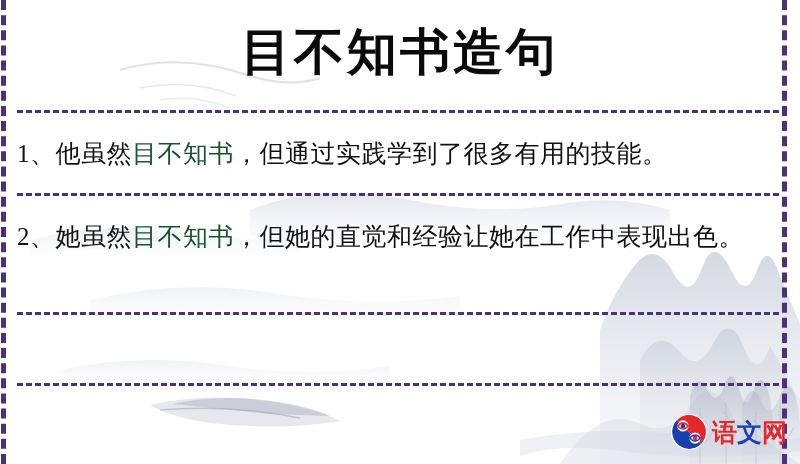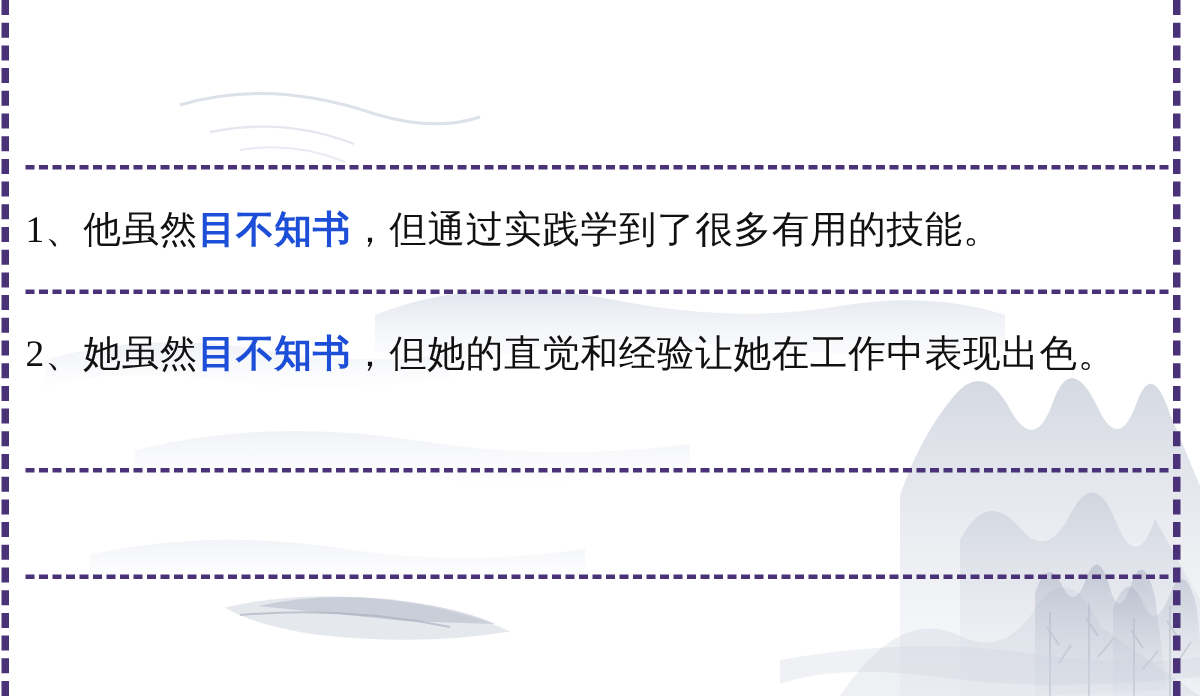--- a/index.html
+++ b/index.html
@@ -70,22 +70,22 @@
     left: 17px;
     width: 760px;
     font-family: "Liberation Serif", "DejaVu Serif", serif;
     font-size: 25px;
     line-height: 41px;
     color: #111111;
     letter-spacing: 0.5px;
     z-index: 6;
   }
   .idiom {
-    color: #1d4ed8;
-    font-weight: bold;
+    color: #14532d;
+    font-weight: normal;
   }
 
   
   #logo {
     position: absolute;
     left: 670px;
     top: 410px;
     width: 114px;
     height: 44px;
     display: flex;
@@ -172,24 +172,43 @@
   </div>
 
   <div class="side-border" id="border-left"></div>
   <div class="side-border" id="border-right"></div>
 
   <div class="hsep" id="sep-0" style="top: 110px;"></div>
   <div class="hsep" id="sep-1" style="top: 193px;"></div>
   <div class="hsep" id="sep-2" style="top: 312px;"></div>
   <div class="hsep" id="sep-3" style="top: 383px;"></div>
 
+  <div id="title">目不知书造句</div>
 
   <div class="sentence" id="sentence-0" style="top: 133px;">
     <span>1、</span><span>他虽然</span><span class="idiom">目不知书</span><span>，但通过实践学到了很多有用的技能。</span>
   </div>
 
   <div class="sentence" id="sentence-1" style="top: 216px;">
     <span>2、</span><span>她虽然</span><span class="idiom">目不知书</span><span>，但她的直觉和经验让她在工作中表现出色。</span>
   </div>
 
 
+  <div id="logo">
+    <svg id="logo-mark" viewBox="0 0 100 100">
+      <circle cx="50" cy="50" r="46" fill="#ffffff"></circle>
+      <path d="M50 4 a46 46 0 0 1 32.5 78.5 L17.5 17.5 A46 46 0 0 1 50 4 z" fill="#e8262a"></path>
+      <path d="M82.5 82.5 A46 46 0 0 1 17.5 17.5 z" fill="#1a3fb0"></path>
+      <path d="M50 4 a23 23 0 0 0 0 46 a23 23 0 0 1 0 46 a46 46 0 0 0 0 -92 z" fill="#ffffff" opacity="0.0"></path>
+      <circle cx="34" cy="34" r="15" fill="#ffffff"></circle>
+      <circle cx="66" cy="66" r="15" fill="#ffffff"></circle>
+      <circle cx="34" cy="34" r="6" fill="#1a3fb0"></circle>
+      <circle cx="66" cy="66" r="6" fill="#e8262a"></circle>
+      <path d="M20 34 q14 -16 28 0 q-14 16 -28 0 z" fill="none" stroke="#e8262a" stroke-width="4"></path>
+      <path d="M52 66 q14 -16 28 0 q-14 16 -28 0 z" fill="none" stroke="#1a3fb0" stroke-width="4"></path>
+      <circle cx="50" cy="50" r="46" fill="none" stroke="#ffffff" stroke-width="3"></circle>
+    </svg>
+    <div id="logo-text">
+      <span class="lt-red">语</span><span class="lt-blue">文</span><span class="lt-red">网</span>
+    </div>
+  </div>
 
 </div>
 
 </body></html>

